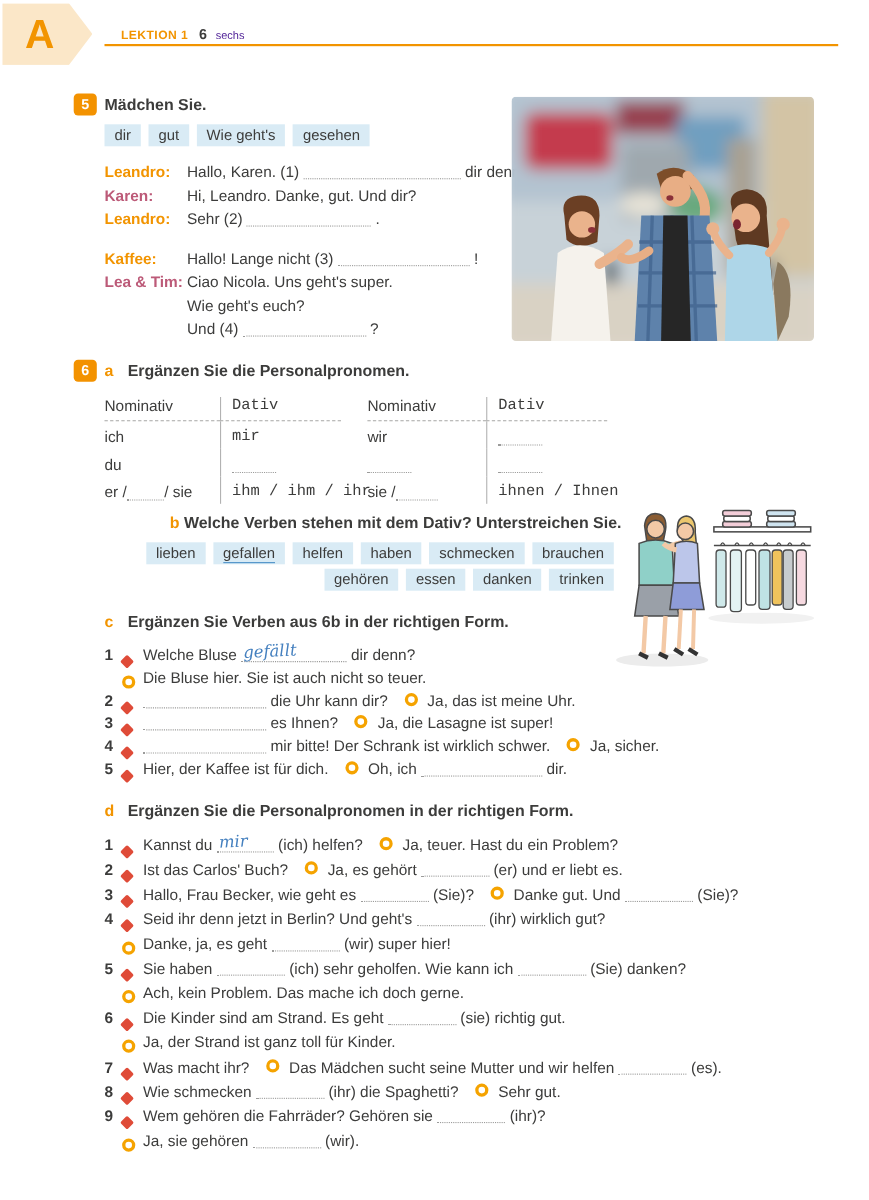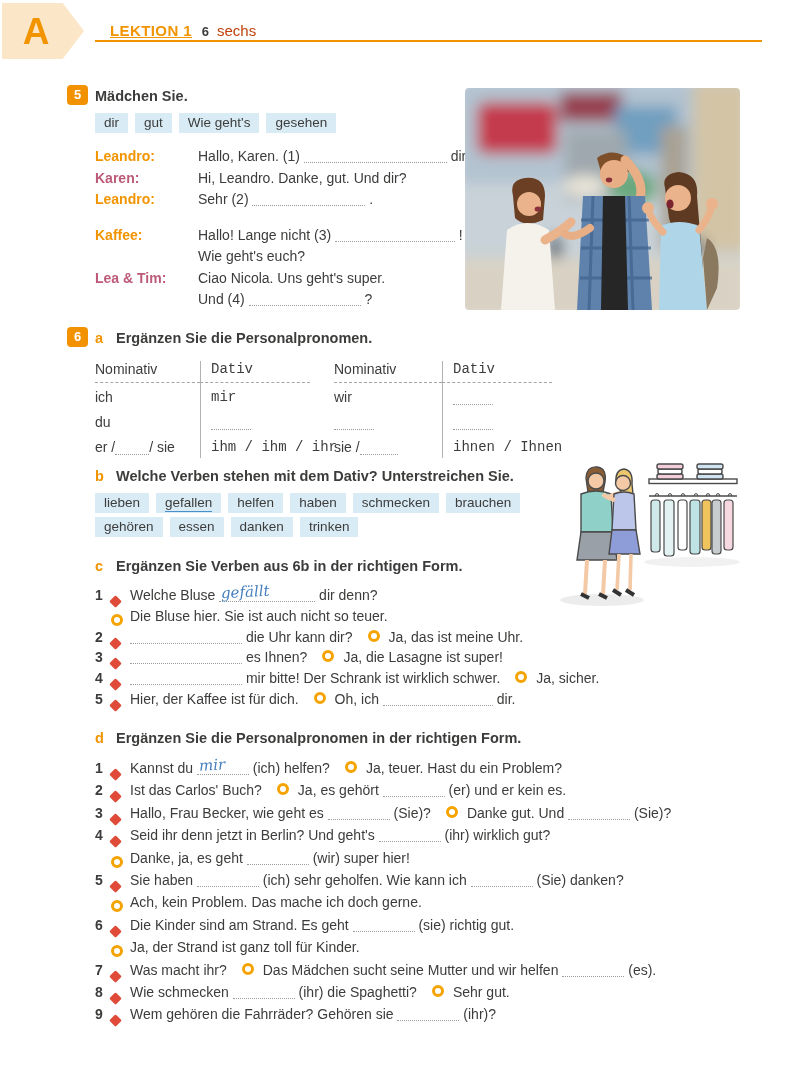--- a/index.html
+++ b/index.html
@@ -6,23 +6,23 @@
   body{width:790px;height:1091px;position:relative;background:#ffffff;
        font-family:"Liberation Sans","DejaVu Sans",sans-serif;color:#3c3c3b;font-size:14px;}
   .abs{position:absolute;}
 
   
   #a-pent{position:absolute;left:2px;top:3px;width:82px;height:56px;background:#fbe7c8;
           clip-path:polygon(0 0,74% 0,100% 50%,74% 100%,0 100%);
           display:flex;align-items:center;justify-content:center;}
   #a-pent .letter{color:#f29400;font-size:37px;font-weight:bold;line-height:1;margin-right:14px;}
   #lektion-row{position:absolute;left:110px;top:22px;white-space:nowrap;}
-  .lektion-label{color:#f29400;font-weight:bold;font-size:15px;letter-spacing:.4px;text-decoration:underline;}
+  .lektion-label{color:#f29400;font-weight:bold;font-size:11px;letter-spacing:.4px;}
   .page-num{font-weight:bold;font-size:13px;color:#3c3c3b;margin-left:6px;}
-  .page-word{font-size:15px;color:#c2410c;margin-left:4px;}
+  .page-word{font-size:10px;color:#4c1d95;margin-left:4px;}
   #header-rule{position:absolute;left:95px;top:40px;width:667px;height:2px;background:#f29400;}
 
   
   .sec{position:absolute;}
   .sec-head{position:relative;font-weight:bold;font-size:14.5px;line-height:20px;}
   .badge{position:absolute;left:-28px;top:-1px;width:21px;height:20px;background:#f39200;color:#fff;
          border-radius:4px;font-size:13px;font-weight:bold;display:flex;align-items:center;justify-content:center;}
   .sub-letter{color:#f29400;font-weight:bold;display:inline-block;width:17px;}
   .chip{display:inline-block;background:#d9ebf5;padding:2px 9px 3px;font-size:13.5px;margin-right:7px;margin-bottom:4px;}
   .chip.u .chip-label{border-bottom:1.5px solid #4a8fc7;padding-bottom:1px;}
@@ -30,21 +30,21 @@
   .hand-blank{display:inline-block;border-bottom:1.6px dotted #9b9b9a;position:relative;height:13px;vertical-align:-2px;}
   .hand-text{position:absolute;left:2px;bottom:-2px;font-family:"DejaVu Serif",serif;font-style:italic;
              color:#4580bf;font-size:15px;transform:rotate(-3deg);white-space:nowrap;}
   .ring{display:inline-block;width:6px;height:6px;border:3px solid #f5a300;border-radius:50%;background:#fff;}
   .diamond{display:inline-block;width:9px;height:9px;background:#df4b38;transform:rotate(45deg);border-radius:1.5px;}
   .inline-resp{margin-left:15px;margin-right:9px;}
 
   
   .chips-row{margin-top:7px;}
   .dlg{margin-top:9px;}
-  .dlg-row{display:flex;line-height:21.5px;gap:28px;}
+  .dlg-row{display:flex;line-height:21.5px;}
   .dlg-name{width:75px;flex-shrink:0;font-weight:bold;}
   .dlg-name.orange{color:#f29400;}
   .dlg-name.pink{color:#bc5a78;}
   .dlg-text{white-space:nowrap;}
   #dialog2{margin-top:14px;}
 
   
   .tables-row{display:flex;margin-top:13px;}
   .pair{display:grid;grid-template-columns:105px 110px;}
   .pair.right{margin-left:24px;grid-template-columns:108px 110px;}
@@ -98,26 +98,26 @@
         <span class="dlg-name orange">Leandro:</span>
         <span class="dlg-text"><span>Sehr (2) </span><span class="blank" style="width: 113px;"></span><span> .</span></span>
       </div>
     </div>
   <div class="dlg" id="dialog2">
       <div class="dlg-row">
         <span class="dlg-name orange">Kaffee:</span>
         <span class="dlg-text"><span>Hallo! Lange nicht (3) </span><span class="blank" style="width: 120px;"></span><span> !</span></span>
       </div>
       <div class="dlg-row">
+        <span class="dlg-name pink">Lea &amp; Tim:</span>
+        <span class="dlg-text"><span>Ciao Nicola. Uns geht's super.</span></span>
+      </div>
+      <div class="dlg-row">
         <span class="dlg-name "></span>
         <span class="dlg-text"><span>Wie geht's euch?</span></span>
-      </div>
-      <div class="dlg-row">
-        <span class="dlg-name pink">Lea &amp; Tim:</span>
-        <span class="dlg-text"><span>Ciao Nicola. Uns geht's super.</span></span>
       </div>
       <div class="dlg-row">
         <span class="dlg-name "></span>
         <span class="dlg-text"><span>Und (4) </span><span class="blank" style="width: 112px;"></span><span> ?</span></span>
       </div>
     </div>
 </div>
 
 <div class="abs" id="photo" style="left:465px;top:88px;width:275px;height:222px;" aria-label="Drei Freunde begrüßen sich lachend auf einer Einkaufsstraße">
   <svg width="275" height="222" viewBox="0 0 275 222">
@@ -228,21 +228,21 @@
           <span>sie / </span>
           <span class="blank" style="width: 38px;"></span>
         </div>
         <div class="cell c2">
           <span>ihnen / Ihnen</span>
         </div>
       </div>
     </div>
 </div>
 
-<div class="sec" id="sec6b" style="left:95px;top:466px;width:470px;">
+<div class="sec" id="sec6b" style="left:95px;top:466px;width:470px;text-align:right;">
   <div class="sec-head">
     <span class="sub-letter" style="color: rgb(242, 148, 0);">b</span>
     <span>Welche Verben stehen mit dem Dativ? Unterstreichen Sie.</span>
   </div>
   <div class="chips-row" id="chips6b" style="width: 470px;"><span class="chip"><span class="chip-label">lieben</span></span><span class="chip u"><span class="chip-label">gefallen</span></span><span class="chip"><span class="chip-label">helfen</span></span><span class="chip"><span class="chip-label">haben</span></span><span class="chip"><span class="chip-label">schmecken</span></span><span class="chip"><span class="chip-label">brauchen</span></span><span class="chip"><span class="chip-label">gehören</span></span><span class="chip"><span class="chip-label">essen</span></span><span class="chip"><span class="chip-label">danken</span></span><span class="chip"><span class="chip-label">trinken</span></span></div>
 </div>
 
 <div class="abs" style="left:557px;top:452px;width:185px;height:158px;" aria-label="Zwei Frauen beim Einkaufen vor einem Kleiderständer">
   <svg width="185" height="158" viewBox="0 0 185 158">
     <ellipse cx="45" cy="148" rx="42" ry="6" fill="#ececec"></ellipse>
@@ -315,25 +315,26 @@
     </div>
 </div>
 
 <div class="sec" id="sec6d" style="left:95px;top:728px;width:665px;">
   <div class="sec-head">
     <span class="sub-letter" style="color: rgb(242, 148, 0);">d</span>
     <span>Ergänzen Sie die Personalpronomen in der richtigen Form.</span>
   </div>
   <div class="items items-d" id="items-d">
       <div class="item-line"><span class="item-num">1</span><span class="lead-marker d"><span class="diamond"></span></span><span>Kannst du </span><span class="hand-blank" style="width: 52px;"><span class="hand-text">mir</span></span><span> (ich) helfen?</span><span class="inline-resp"><span class="ring"></span></span><span>Ja, teuer. Hast du ein Problem?</span></div>
-      <div class="item-line"><span class="item-num">2</span><span class="lead-marker d"><span class="diamond"></span></span><span>Ist das Carlos' Buch?</span><span class="inline-resp"><span class="ring"></span></span><span>Ja, es gehört </span><span class="blank" style="width: 62px;"></span><span> (er) und er kein es.</span></div>
+      <div class="item-line"><span class="item-num">2</span><span class="lead-marker d"><span class="diamond"></span></span><span>Ist das Carlos' Buch?</span><span class="inline-resp"><span class="ring"></span></span><span>Ja, es gehört </span><span class="blank" style="width: 62px;"></span><span> (er) und er liebt es.</span></div>
       <div class="item-line"><span class="item-num">3</span><span class="lead-marker d"><span class="diamond"></span></span><span>Hallo, Frau Becker, wie geht es </span><span class="blank" style="width: 62px;"></span><span> (Sie)?</span><span class="inline-resp"><span class="ring"></span></span><span>Danke gut. Und </span><span class="blank" style="width: 62px;"></span><span> (Sie)?</span></div>
       <div class="item-line"><span class="item-num">4</span><span class="lead-marker d"><span class="diamond"></span></span><span>Seid ihr denn jetzt in Berlin? Und geht's </span><span class="blank" style="width: 62px;"></span><span> (ihr) wirklich gut?</span></div>
       <div class="item-line"><span class="lead-marker o"><span class="ring"></span></span><span>Danke, ja, es geht </span><span class="blank" style="width: 62px;"></span><span> (wir) super hier!</span></div>
       <div class="item-line"><span class="item-num">5</span><span class="lead-marker d"><span class="diamond"></span></span><span>Sie haben </span><span class="blank" style="width: 62px;"></span><span> (ich) sehr geholfen. Wie kann ich </span><span class="blank" style="width: 62px;"></span><span> (Sie) danken?</span></div>
       <div class="item-line"><span class="lead-marker o"><span class="ring"></span></span><span>Ach, kein Problem. Das mache ich doch gerne.</span></div>
       <div class="item-line"><span class="item-num">6</span><span class="lead-marker d"><span class="diamond"></span></span><span>Die Kinder sind am Strand. Es geht </span><span class="blank" style="width: 62px;"></span><span> (sie) richtig gut.</span></div>
       <div class="item-line"><span class="lead-marker o"><span class="ring"></span></span><span>Ja, der Strand ist ganz toll für Kinder.</span></div>
       <div class="item-line"><span class="item-num">7</span><span class="lead-marker d"><span class="diamond"></span></span><span>Was macht ihr?</span><span class="inline-resp"><span class="ring"></span></span><span>Das Mädchen sucht seine Mutter und wir helfen </span><span class="blank" style="width: 62px;"></span><span> (es).</span></div>
       <div class="item-line"><span class="item-num">8</span><span class="lead-marker d"><span class="diamond"></span></span><span>Wie schmecken </span><span class="blank" style="width: 62px;"></span><span> (ihr) die Spaghetti?</span><span class="inline-resp"><span class="ring"></span></span><span>Sehr gut.</span></div>
       <div class="item-line"><span class="item-num">9</span><span class="lead-marker d"><span class="diamond"></span></span><span>Wem gehören die Fahrräder? Gehören sie </span><span class="blank" style="width: 62px;"></span><span> (ihr)?</span></div>
+      <div class="item-line"><span class="lead-marker o"><span class="ring"></span></span><span>Ja, sie gehören </span><span class="blank" style="width: 62px;"></span><span> (wir).</span></div>
     </div>
 </div>
 
 </body></html>

